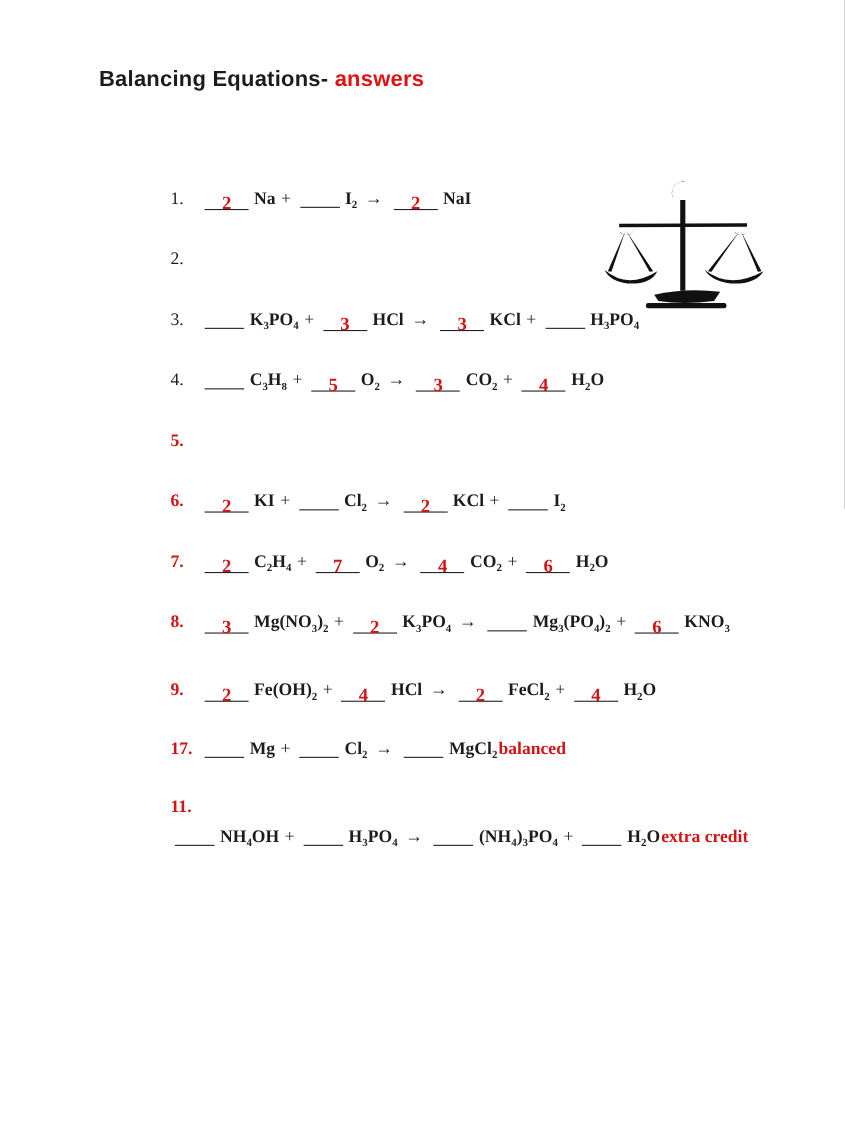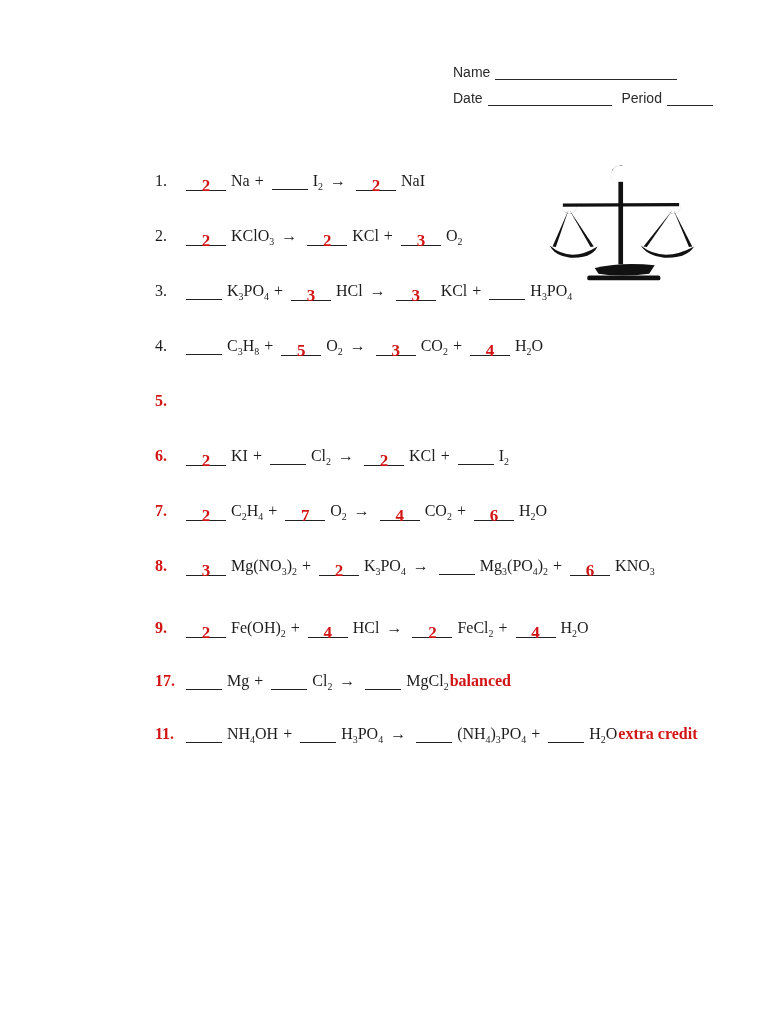--- a/index.html
+++ b/index.html
@@ -30,54 +30,47 @@
     position:absolute;left:90px;top:123px;margin:0;
     font-family:"Liberation Sans", sans-serif;font-style:italic;font-size:15.5px;color:#222;
   }
   
   .scale{position:absolute;left:546px;top:160px;width:150px;height:128px;}
   
   .equations{position:absolute;left:155px;top:170px;width:560px;}
   .eq{display:flex;align-items:baseline;font-size:16px;line-height:22px;margin-bottom:33px;white-space:nowrap;}
   .eq:nth-child(8){margin-bottom:40px;}
   .eq:nth-child(9),.eq:nth-child(10){margin-bottom:31px;}
-  .eq:last-child{margin-bottom:0;}
+  .eq:last-child{margin-bottom:0;flex-direction:column;}
   .eqnum{display:inline-block;width:27px;flex:0 0 27px;}
   .eqnum.red{color:var(--answer-red,#d21414);font-weight:bold;}
   .eqbody{white-space:nowrap;}
   .blank{
     display:inline-block;width:36px;height:16px;border-bottom:1.7px solid #222;
     vertical-align:-4px;text-align:center;margin:0 4px;
   }
   .blank.filled{width:40px;}
   .ans{
     color:var(--answer-red,#d21414);font-weight:bold;font-size:17px;line-height:16px;
     display:inline-block;transform:translateY(1px);
   }
-  .formula{margin:0 1px;}
+  .formula{margin:0 1px;font-weight:bold;}
   .formula sub{font-size:0.62em;line-height:0;}
   .op{margin:0 4px;}
   .op.arrow{margin:0 6px;}
   .eqnote{color:var(--answer-red,#d21414);font-weight:bold;margin-left:0;}
 </style>
 </head>
 <body>
 
 <div class="page">
 
+  <h1 class="title"><span>Balancing Equations-</span>
+    <span class="red">answers</span></h1>
 
-  <div class="namedate">
-    <div class="nd-row">
-      <span class="nd-label">Name</span><span class="nd-line name"></span>
-    </div>
-    <div class="nd-row">
-      <span class="nd-label">Date</span><span class="nd-line date"></span>
-      <span class="nd-label">Period</span><span class="nd-line period"></span>
-    </div>
-  </div>
 
 
   <div class="scale">
     <svg viewBox="0 0 160 130" width="150" height="128" xmlns="http://www.w3.org/2000/svg">
       <g fill="#111" stroke="none">
 
         <path fill-rule="evenodd" d="M80,2 a11,11 0 1,0 0.2,22 a9,9 0 1,1 0,-22 z" transform="rotate(18 80 13)"></path>
 
         <rect x="77.2" y="20" width="5" height="88"></rect>
 
@@ -103,21 +96,20 @@
     </svg>
   </div>
 
   <div class="equations" id="equations">
       <div class="eq">
         <span class="eqnum">1.</span>
         <span class="eqbody"><span class="blank filled"><span class="ans">2</span></span><span class="formula">Na</span><span class="op">+</span><span class="blank"></span><span class="formula">I<sub>2</sub></span><span class="op arrow">→</span><span class="blank filled"><span class="ans">2</span></span><span class="formula">NaI</span></span>
       </div>
       <div class="eq">
         <span class="eqnum">2.</span>
-        <span class="eqbody"><span class="blank filled"><span class="ans">2</span></span><span class="formula">KClO<sub>3</sub></span><span class="op arrow">→</span><span class="blank filled"><span class="ans">2</span></span><span class="formula">KCl</span><span class="op">+</span><span class="blank filled"><span class="ans">3</span></span><span class="formula">O<sub>2</sub></span></span>
       </div>
       <div class="eq">
         <span class="eqnum">3.</span>
         <span class="eqbody"><span class="blank"></span><span class="formula">K<sub>3</sub>PO<sub>4</sub></span><span class="op">+</span><span class="blank filled"><span class="ans">3</span></span><span class="formula">HCl</span><span class="op arrow">→</span><span class="blank filled"><span class="ans">3</span></span><span class="formula">KCl</span><span class="op">+</span><span class="blank"></span><span class="formula">H<sub>3</sub>PO<sub>4</sub></span></span>
       </div>
       <div class="eq">
         <span class="eqnum">4.</span>
         <span class="eqbody"><span class="blank"></span><span class="formula">C<sub>3</sub>H<sub>8</sub></span><span class="op">+</span><span class="blank filled"><span class="ans">5</span></span><span class="formula">O<sub>2</sub></span><span class="op arrow">→</span><span class="blank filled"><span class="ans">3</span></span><span class="formula">CO<sub>2</sub></span><span class="op">+</span><span class="blank filled"><span class="ans">4</span></span><span class="formula">H<sub>2</sub>O</span></span>
       </div>
       <div class="eq">

